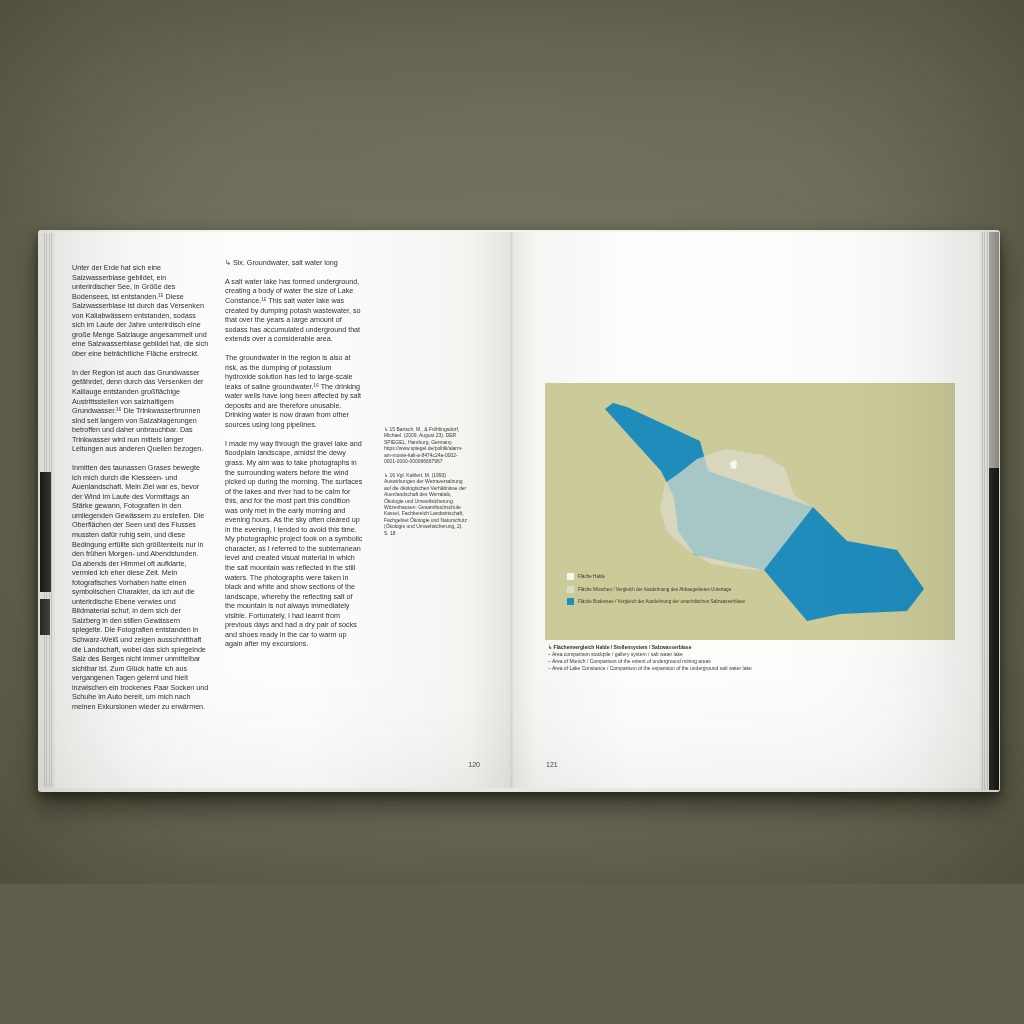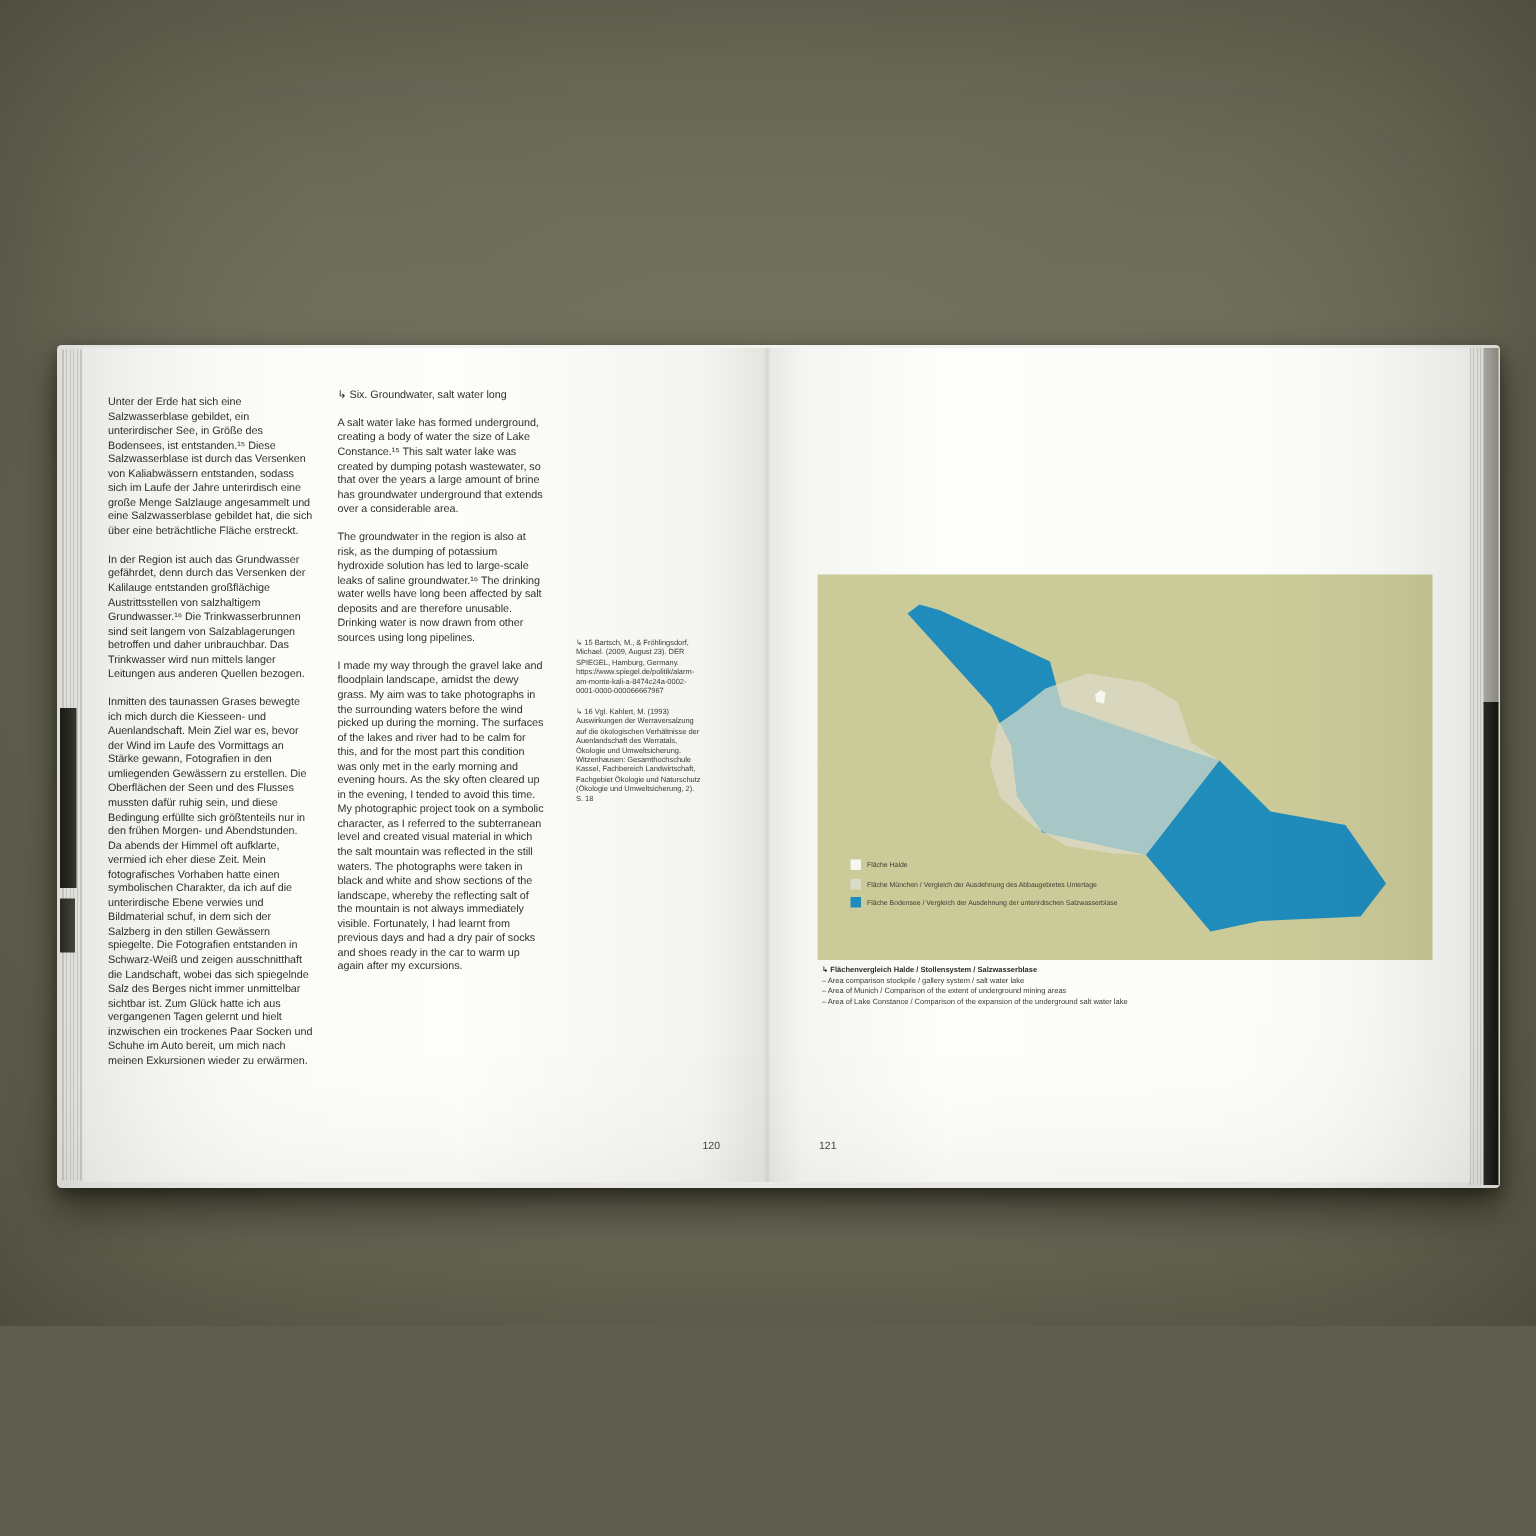--- a/index.html
+++ b/index.html
@@ -78,21 +78,21 @@
   <div class="page page-left">
 
     <div class="col col-german">
       <p>Unter der Erde hat sich eine Salzwasserblase gebildet, ein unterirdischer See, in Größe des Bodensees, ist entstanden.¹⁵ Diese Salzwasserblase ist durch das Versenken von Kaliabwässern entstanden, sodass sich im Laufe der Jahre unterirdisch eine große Menge Salzlauge angesammelt und eine Salzwasserblase gebildet hat, die sich über eine beträchtliche Fläche erstreckt.</p>
       <p>In der Region ist auch das Grundwasser gefährdet, denn durch das Versenken der Kalilauge entstanden großflächige Austrittsstellen von salzhaltigem Grundwasser.¹⁶ Die Trinkwasserbrunnen sind seit langem von Salzablagerungen betroffen und daher unbrauchbar. Das Trinkwasser wird nun mittels langer Leitungen aus anderen Quellen bezogen.</p>
       <p>Inmitten des taunassen Grases bewegte ich mich durch die Kiesseen- und Auenlandschaft. Mein Ziel war es, bevor der Wind im Laufe des Vormittags an Stärke gewann, Fotografien in den umliegenden Gewässern zu erstellen. Die Oberflächen der Seen und des Flusses mussten dafür ruhig sein, und diese Bedingung erfüllte sich größtenteils nur in den frühen Morgen- und Abendstunden. Da abends der Himmel oft aufklarte, vermied ich eher diese Zeit. Mein fotografisches Vorhaben hatte einen symbolischen Charakter, da ich auf die unterirdische Ebene verwies und Bildmaterial schuf, in dem sich der Salzberg in den stillen Gewässern spiegelte. Die Fotografien entstanden in Schwarz-Weiß und zeigen ausschnitthaft die Landschaft, wobei das sich spiegelnde Salz des Berges nicht immer unmittelbar sichtbar ist. Zum Glück hatte ich aus vergangenen Tagen gelernt und hielt inzwischen ein trockenes Paar Socken und Schuhe im Auto bereit, um mich nach meinen Exkursionen wieder zu erwärmen.</p>
     </div>
 
     <div class="col col-english">
       <p class="heading">↳ Six. Groundwater, salt water long</p>
-      <p>A salt water lake has formed underground, creating a body of water the size of Lake Constance.¹⁵ This salt water lake was created by dumping potash wastewater, so that over the years a large amount of brine has groundwater underground that extends over a considerable area.</p>
+      <p>A salt water lake has formed underground, creating a body of water the size of Lake Constance.¹⁵ This salt water lake was created by dumping potash wastewater, so that over the years a large amount of sodass has accumulated underground that extends over a considerable area.</p>
       <p>The groundwater in the region is also at risk, as the dumping of potassium hydroxide solution has led to large-scale leaks of saline groundwater.¹⁶ The drinking water wells have long been affected by salt deposits and are therefore unusable. Drinking water is now drawn from other sources using long pipelines.</p>
       <p>I made my way through the gravel lake and floodplain landscape, amidst the dewy grass. My aim was to take photographs in the surrounding waters before the wind picked up during the morning. The surfaces of the lakes and river had to be calm for this, and for the most part this condition was only met in the early morning and evening hours. As the sky often cleared up in the evening, I tended to avoid this time. My photographic project took on a symbolic character, as I referred to the subterranean level and created visual material in which the salt mountain was reflected in the still waters. The photographs were taken in black and white and show sections of the landscape, whereby the reflecting salt of the mountain is not always immediately visible. Fortunately, I had learnt from previous days and had a dry pair of socks and shoes ready in the car to warm up again after my excursions.</p>
     </div>
 
     <div class="col col-footnotes">
       <div class="fn">↳ 15 Bartsch, M., &amp; Fröhlingsdorf, Michael. (2009, August 23). DER SPIEGEL, Hamburg, Germany. https://www.spiegel.de/politik/alarm-am-monte-kali-a-8474c24a-0002-0001-0000-000066667967</div>
       <div class="fn">↳ 16 Vgl. Kahlert, M. (1993) Auswirkungen der Werraversalzung auf die ökologischen Verhältnisse der Auenlandschaft des Werratals, Ökologie und Umweltsicherung. Witzenhausen: Gesamthochschule Kassel, Fachbereich Landwirtschaft, Fachgebiet Ökologie und Naturschutz (Ökologie und Umweltsicherung, 2). S. 18</div>
     </div>
 
     <div class="pageno pageno-left">120</div>

